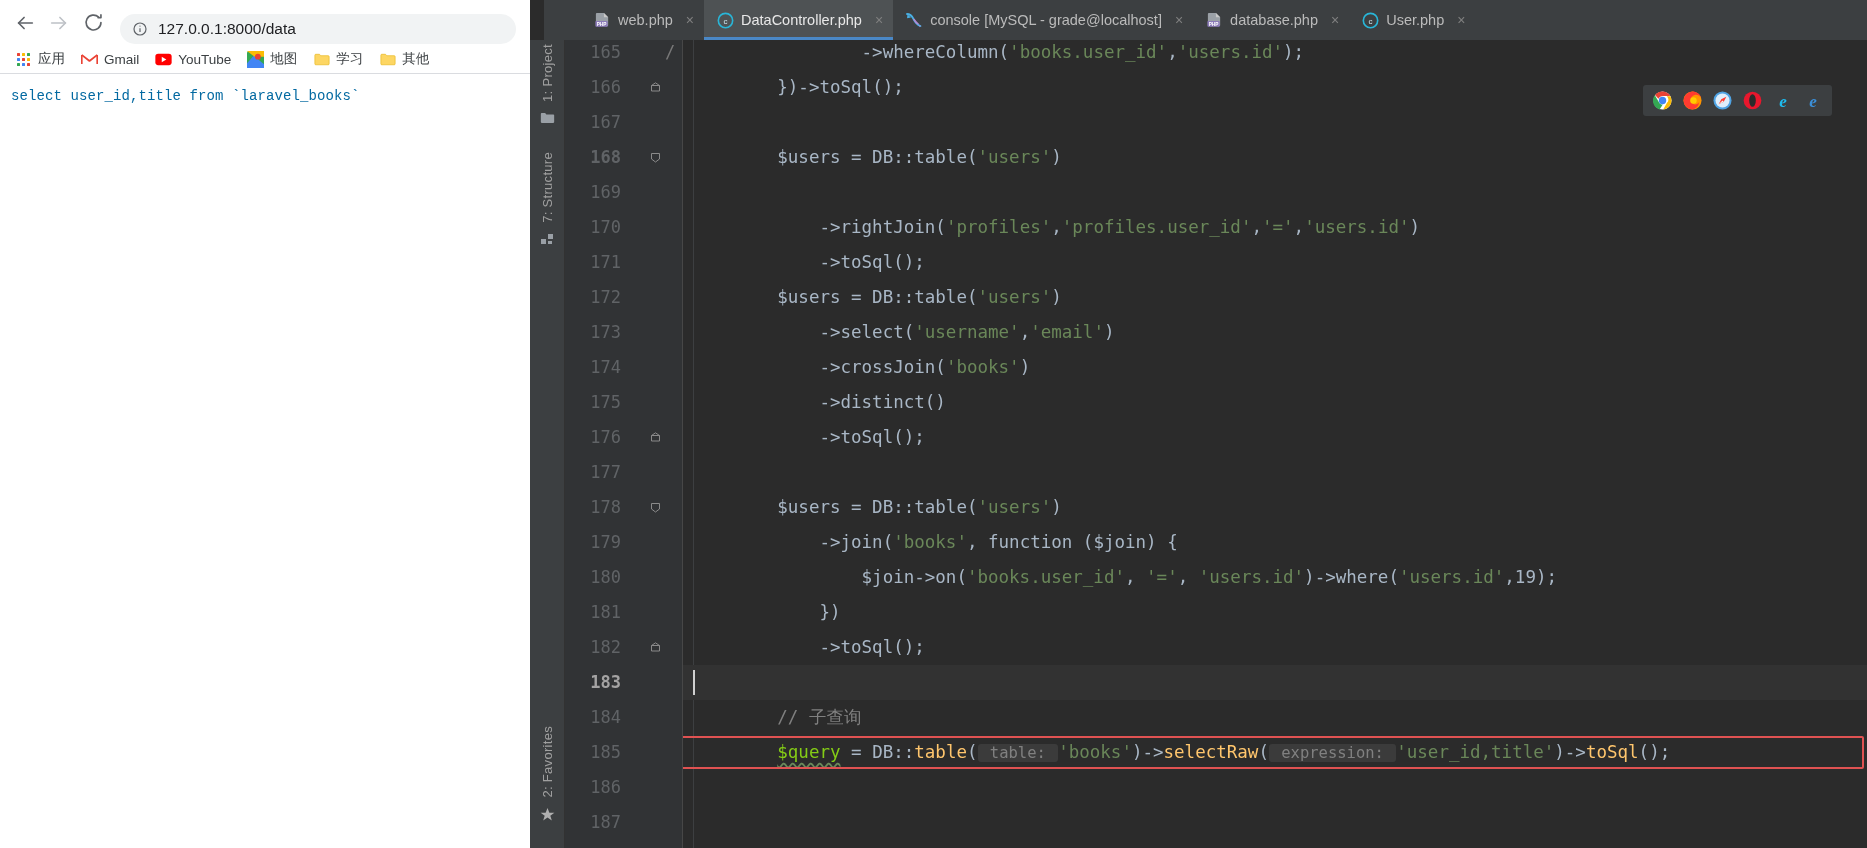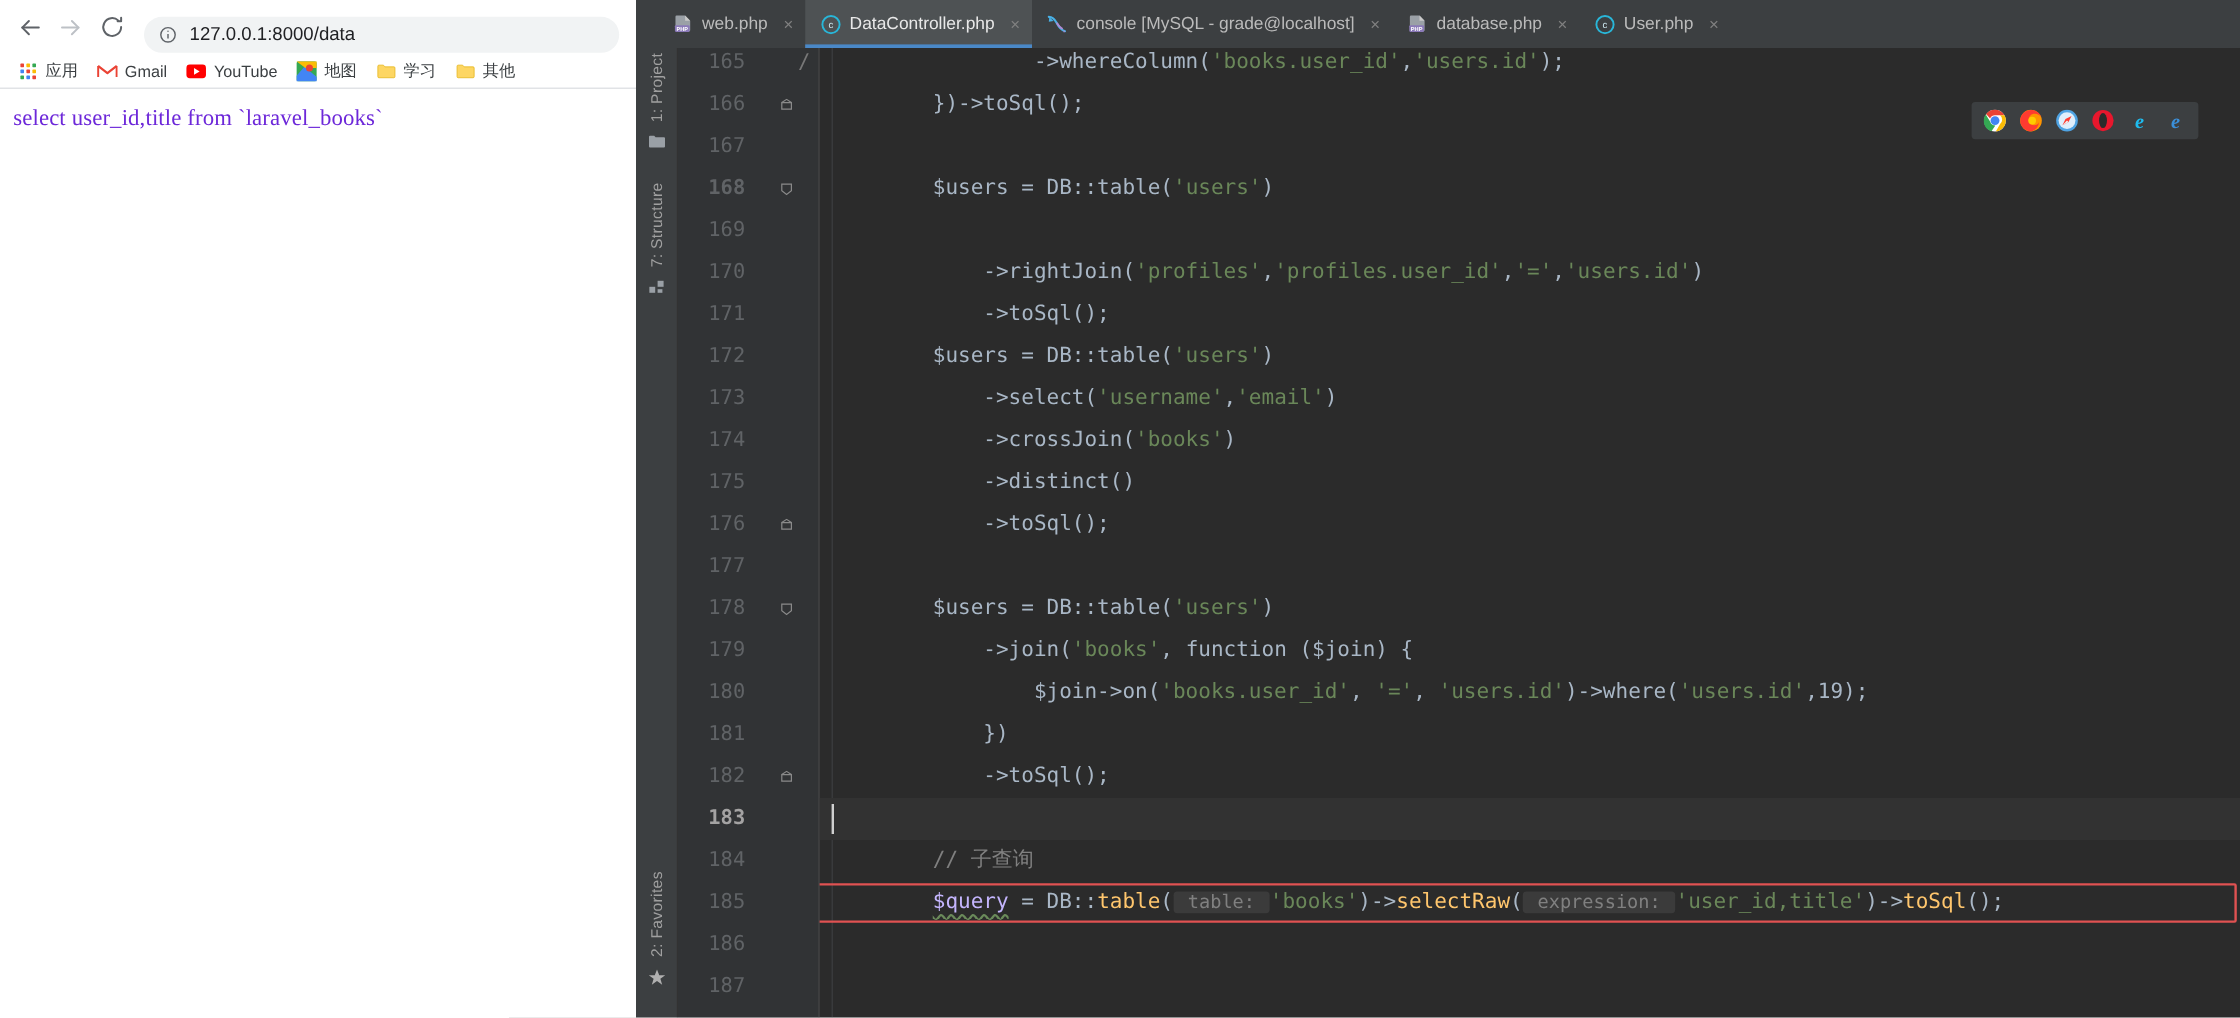--- a/index.html
+++ b/index.html
@@ -52,39 +52,39 @@
     display: flex; align-items: center; gap: 6px;
     padding: 3px 9px 3px 7px; border-radius: 4px;
     font-size: 13.5px; color: #3c4043; white-space: nowrap;
   }
   .bm .glyph { width: 17px; height: 17px; display:flex; align-items:center; justify-content:center; flex:0 0 auto;}
   .br-content {
     position: absolute; top: 75px; left: 0; right: 0; bottom: 0;
     background: #ffffff; padding: 13px 11px;
   }
   .page-text {
-    font-size: 19px; color: #6d28d9; font-family: Liberation Serif, serif;
+    font-size: 14px; color: #0369a1; font-family: Liberation Mono, monospace;
     letter-spacing: 0.1px;
   }
   
   .apps-grid { display:grid; grid-template-columns: repeat(3,3px); grid-template-rows: repeat(3,3px); gap:2px; }
   .apps-grid i { display:block; width:3px; height:3px; border-radius:0.5px; }
 
   
   .ide {
     position: absolute; left: 530px; top: 0;
     width: 1337px; height: 848px;
     background: #2b2b2b;
     font-family: "DejaVu Sans Mono", monospace;
     overflow: hidden;
   }
   .ide-tabbar {
-    position: absolute; left: 0; top: 0; right: 0; height: 40px;
+    position: absolute; left: 14px; top: 0; right: 0; height: 40px;
     background: #3c3f41; display: flex; align-items: stretch;
-    padding-left: 18px;
+    padding-left: 37px;
   }
   .ide-tab {
     display: flex; align-items: center; gap: 7px;
     padding: 0 10px 0 12px;
     font-family: "Liberation Sans", sans-serif;
     font-size: 14.5px; color: #bbbbbb;
     position: relative; white-space: nowrap;
   }
   .ide-tab.active { background: #4e5254; color: #e8e8e8; }
   .ide-tab.active::after {
@@ -144,21 +144,21 @@
     white-space: pre; line-height: 35px;
     padding-left: 10px;
   }
   .cline.hl { background: #323232; }
   .indent-guide { position: absolute; top: 0; bottom: 0; width: 1px; background: #3d3f41; }
 
   
   .s-default { color: #a9b7c6; }
   .s-str { color: #6a8759; }
   .s-fn { color: #ffc66d; }
-  .s-var { color: #c4b5fd; }
+  .s-var { color: #84cc16; }
   .s-kw { color: #cc7832; }
   .s-comment { color: #808080; }
   .s-hint {
     color: #808080; background: #3b3b3b; border-radius: 3px;
     padding: 0 3px; font-size: 15.5px;
   }
   .underline-wavy {
     text-decoration: underline; text-decoration-style: wavy;
     text-decoration-color: #6a8a5a; text-underline-offset: 4px;
   }

